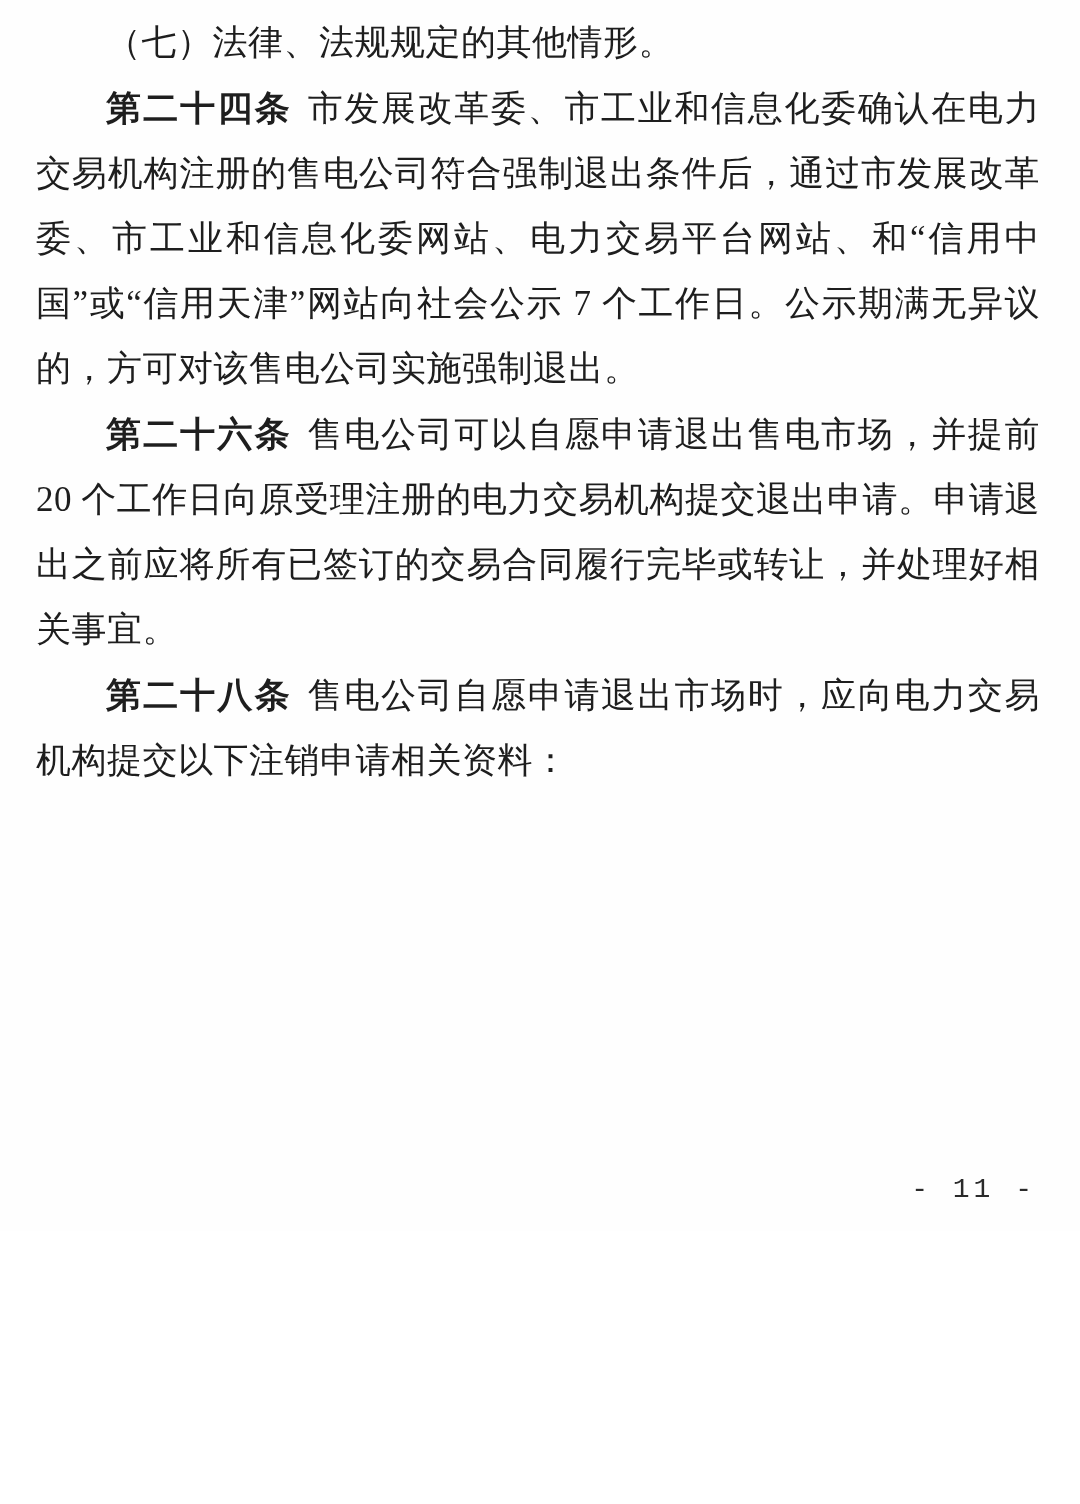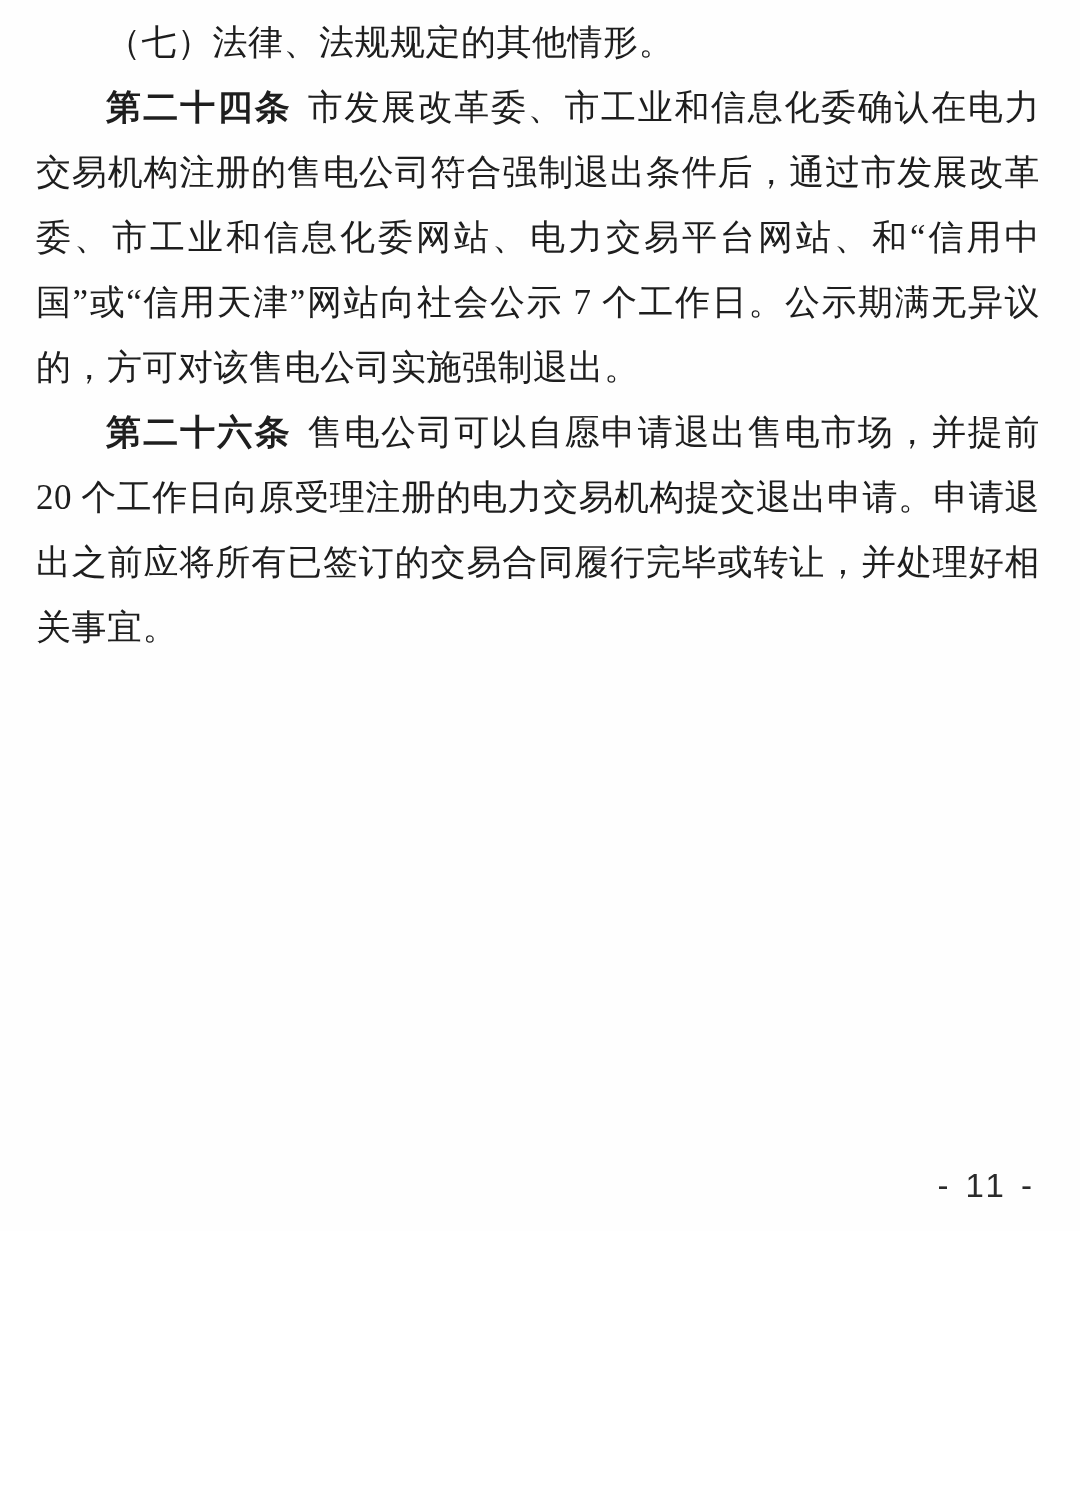--- a/index.html
+++ b/index.html
@@ -23,47 +23,48 @@
     margin: 0;
     font-size: 35px;
     line-height: 65px;
     text-align: justify;
     text-justify: inter-ideograph;
     text-indent: 2em;
     letter-spacing: 0.5px;
   }
   .body-text p.para .art {
     font-weight: bold;
-    font-family: Liberation Serif, serif;
+    font-family: Liberation Sans, sans-serif;
     margin-right: 0.45em;
     letter-spacing: 1px;
   }
   .page-number {
     position: absolute;
     right: 44px;
     bottom: 26px;
-    font-size: 33px;
+    font-size: 28px;
     letter-spacing: 4px;
     color: #2a2a2a;
-    font-family: Liberation Sans, sans-serif;
+    font-family: Liberation Mono, monospace;
   }
 </style>
 </head>
 <body>
 
 <div class="doc-page">
   <div class="body-text">
 
     <p class="para"><span>（七）法律、法规规定的其他情形。</span></p>
 
     <p class="para"><span class="art">第二十四条</span><span>市发展改革委、市工业和信息化委确认在电力交易机构注册的售电公司符合强制退出条件后，通过市发展改革委、市工业和信息化委网站、电力交易平台网站、和“信用中国”或“信用天津”网站向社会公示 7 个工作日。公示期满无异议的，方可对该售电公司实施强制退出。</span></p>
 
 
     <p class="para"><span class="art">第二十六条</span><span>售电公司可以自愿申请退出售电市场，并提前 20 个工作日向原受理注册的电力交易机构提交退出申请。申请退出之前应将所有已签订的交易合同履行完毕或转让，并处理好相关事宜。</span></p>
 
 
+    <p class="para"><span class="art">第二十八条</span><span>售电公司自愿申请退出市场时，应向电力交易机构提交以下注销申请相关资料：</span></p>
 
 
 
   </div>
 
   <div class="page-number">- 11 -</div>
 </div>
 
 </body></html>

